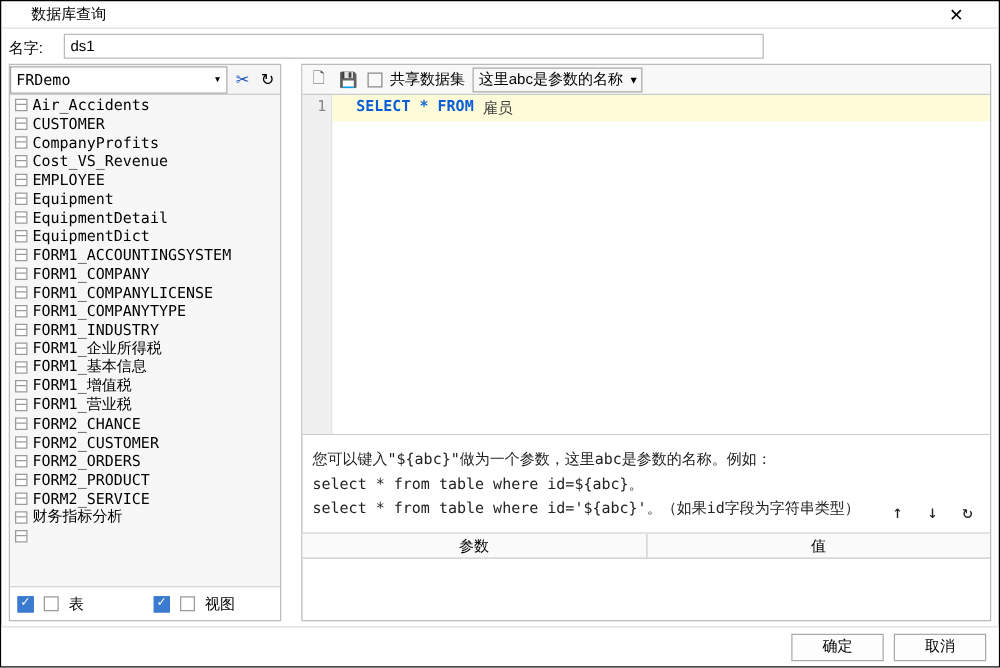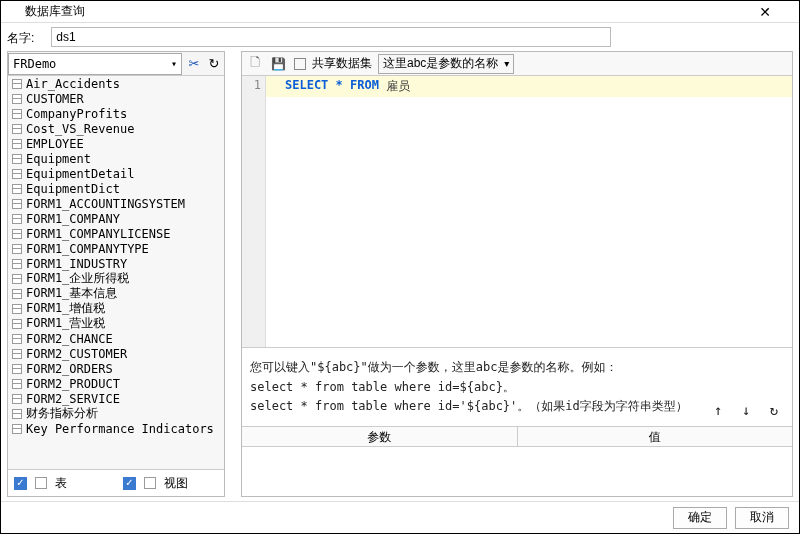--- a/index.html
+++ b/index.html
@@ -36,21 +36,21 @@
 .kw { color: #0b5ed7; font-weight: bold; margin-right: 1ch; }
 .ident { color: #404040; }
 .hint { padding: 10px 8px; font-size: 12px; color: #222; line-height: 1.6; font-family: "SimSun",monospace; position: relative; }
 .hint-actions { position: absolute; right: 8px; bottom: 6px; display: flex; gap: 8px; }
 .hint-actions .tool-icon { font-size: 14px; }
 .param-table { height: 70px; border-top: 1px solid #ccc; font-family: Liberation Serif, serif; }
 .param-header { display: flex; height: 20px; border-bottom: 1px solid #ccc; background: #fafafa; }
 .param-header > div { flex: 1; text-align: center; border-right: 1px solid #ccc; line-height: 20px; }
 .param-header > div:last-child { border-right: none; }
 .footer { position: absolute; bottom: 0; left: 0; right: 0; height: 32px; display: flex; align-items: center; justify-content: flex-end; padding: 0 10px; gap: 8px; border-top: 1px solid #ddd; background: #fff; }
-.btn { height: 22px; padding: 0 14px; border: 1px solid #aaa; background: #fdfdfd; cursor: pointer; font-size: 12px; }
+.btn { height: 22px; padding: 0 24px; border: 1px solid #aaa; background: #fdfdfd; cursor: pointer; font-size: 12px; }
 </style>
 </head>
 <body>
 
 <div class="title-bar">
   <span class="title">数据库查询</span>
   <span class="close-btn">✕</span>
 </div>
 
 <div class="name-row">
@@ -156,21 +156,20 @@
         <div class="table-item">
           <span class="tbl-icon"></span>
           <span>FORM2_SERVICE</span>
         </div>
         <div class="table-item">
           <span class="tbl-icon"></span>
           <span>财务指标分析</span>
         </div>
         <div class="table-item">
           <span class="tbl-icon"></span>
-          <span>Key Performance Indicators</span>
         </div>
       </div>
     <div class="left-footer">
       <span class="chk">✓</span>
       <span class="ft-icon"></span>
       <span>表</span>
       <span style="width:40px;"></span>
       <span class="chk">✓</span>
       <span class="ft-icon"></span>
       <span>视图</span>

